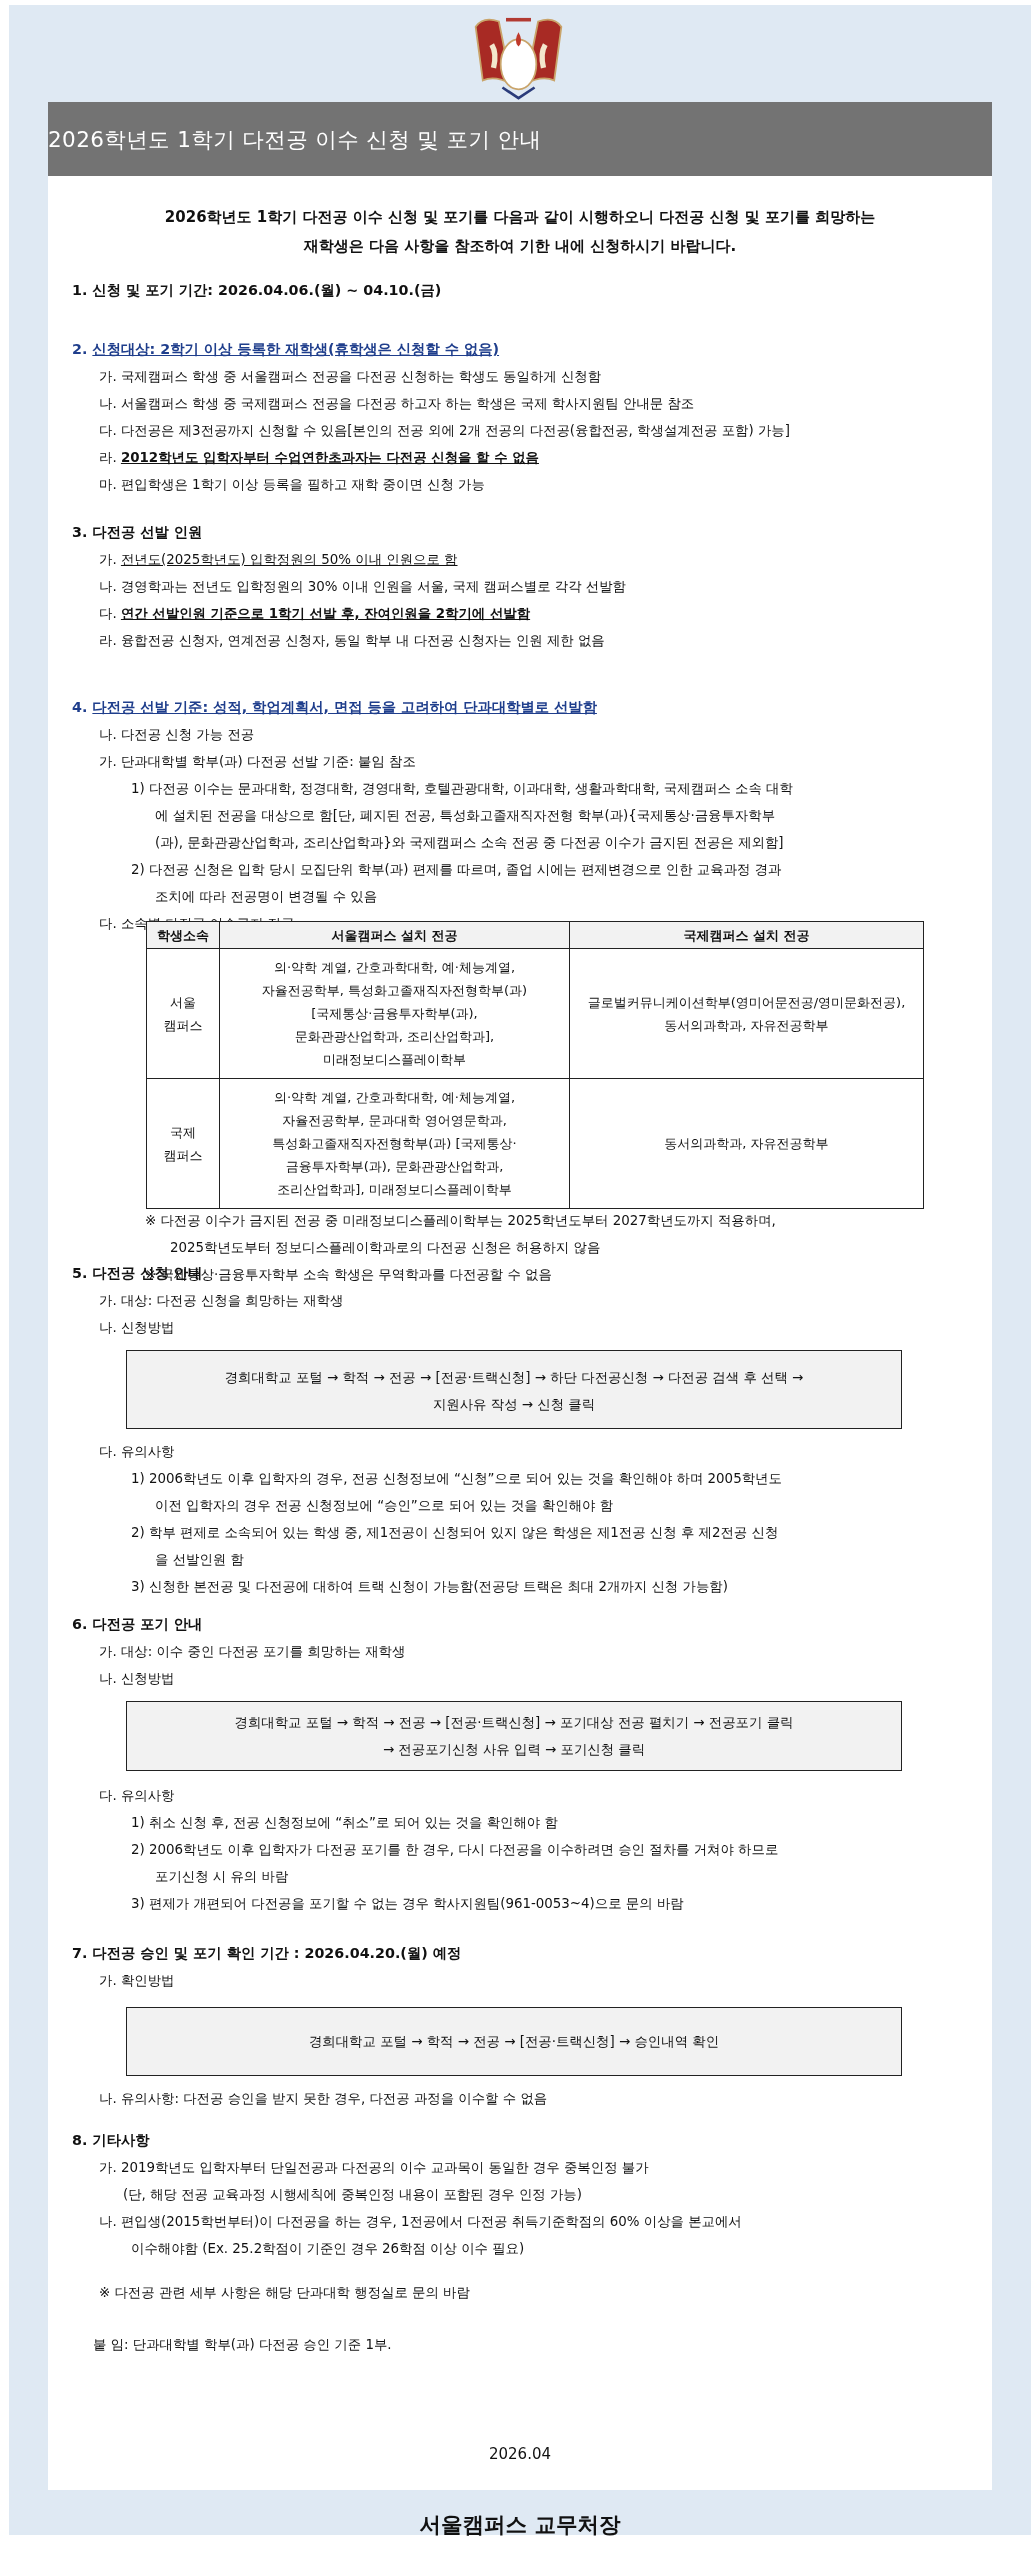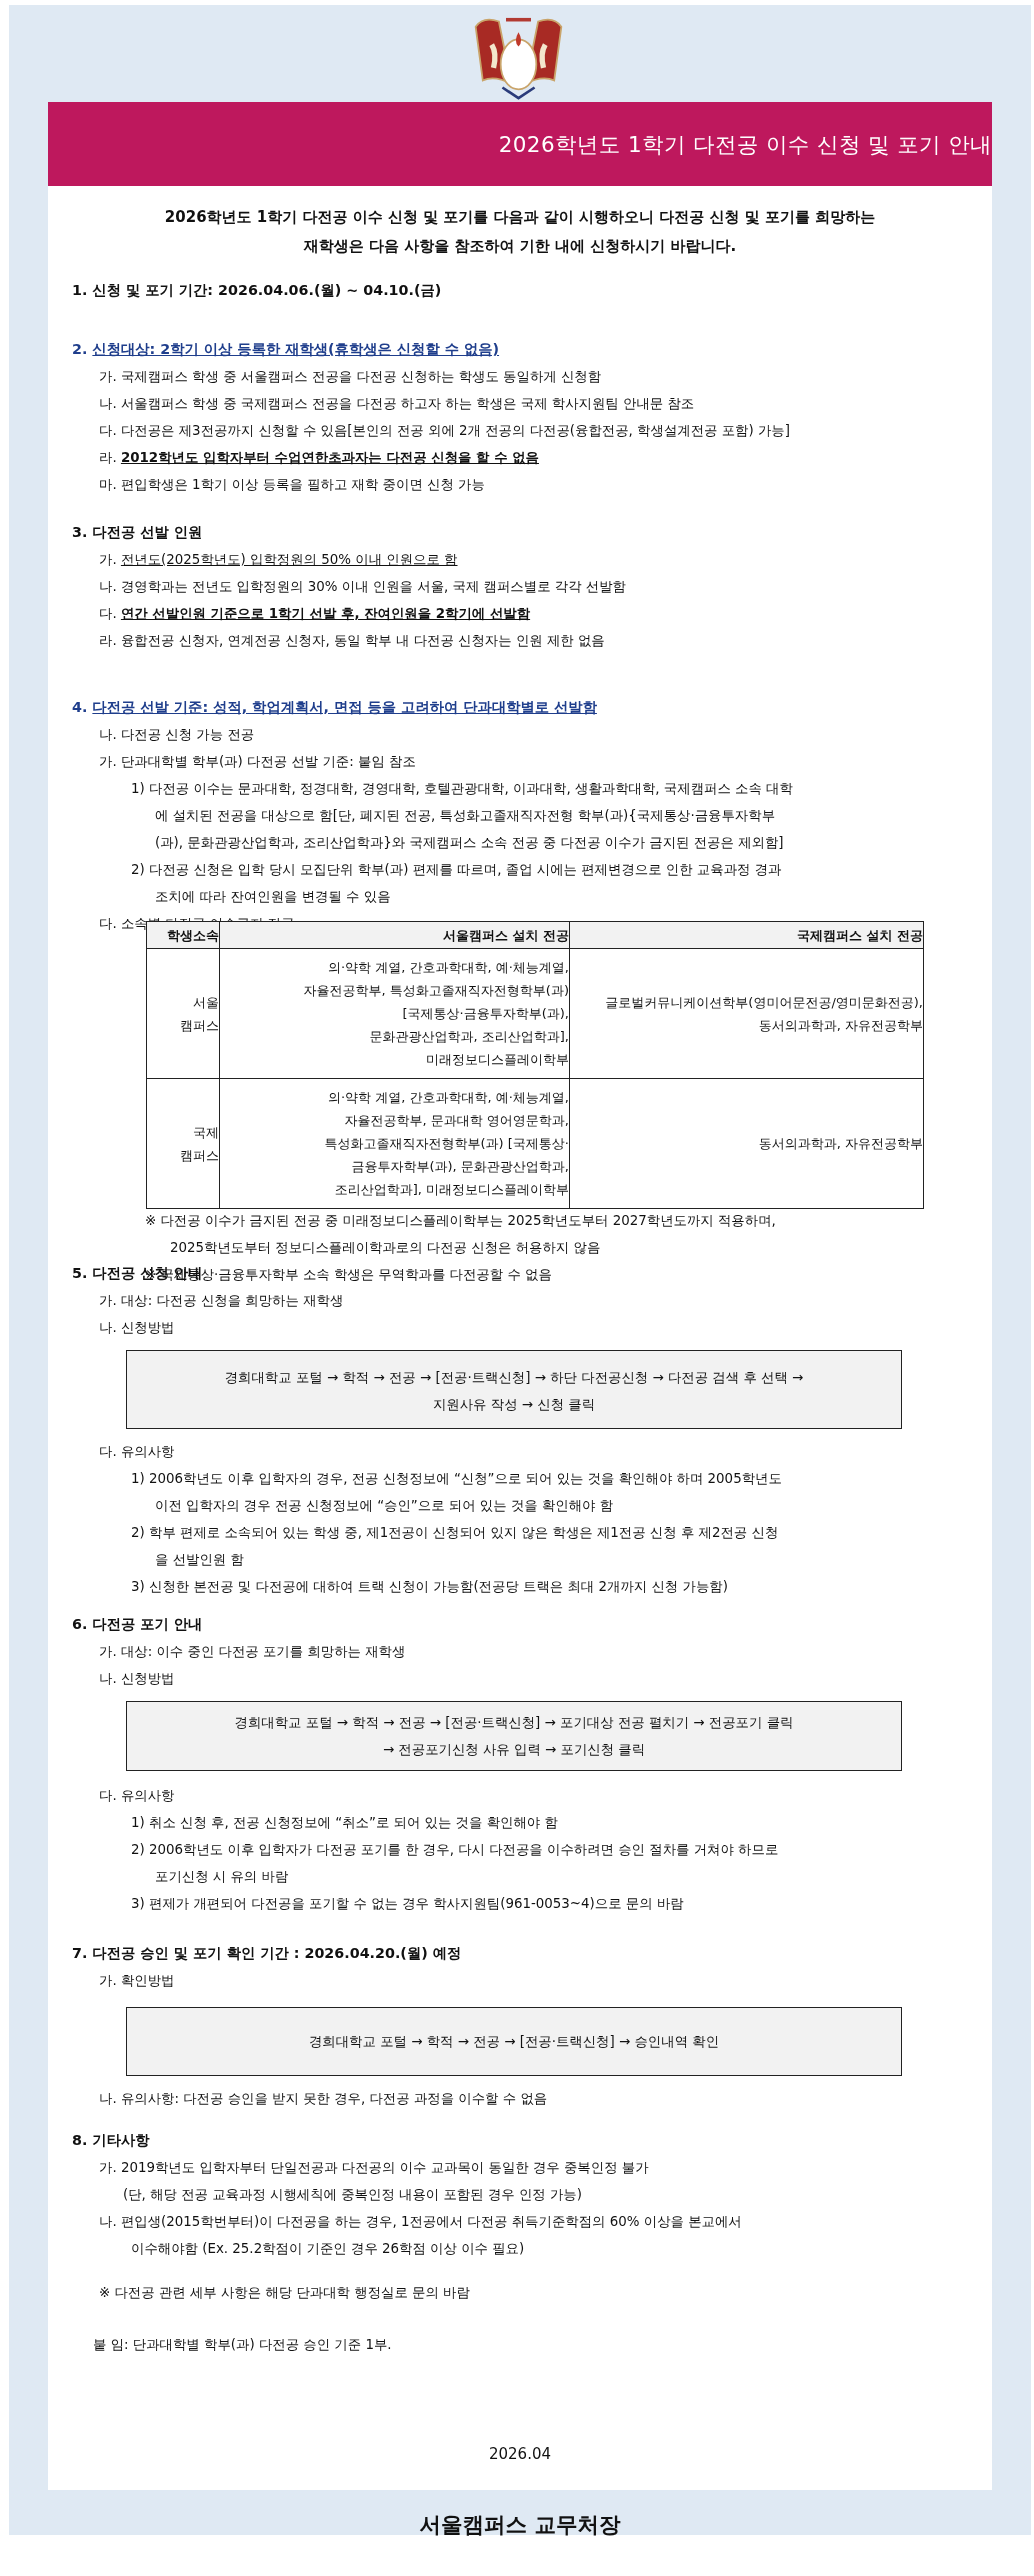--- a/index.html
+++ b/index.html
@@ -25,24 +25,24 @@
   }
   .card {
     position: absolute;
     left: 48px; top: 102px;
     width: 944px; height: 2388px;
     background: #ffffff;
   }
   .header-band {
     position: absolute;
     left: 0; top: 0;
-    width: 944px; height: 84px;
-    background: #be185d;
+    width: 944px; height: 74px;
+    background: #737373;
     color: #fff;
-    display: flex; align-items: center; justify-content: flex-end;
+    display: flex; align-items: center; justify-content: flex-start;
     font-size: 21.5px;
     letter-spacing: 0.4px;
   }
   .intro {
     position: absolute;
     left: 0; top: 101px;
     width: 944px;
     text-align: center;
     font-weight: bold;
     font-size: 15px;
@@ -68,21 +68,21 @@
   }
   table.ban {
     position: absolute;
     left: 98px;
     width: 778px;
     border-collapse: collapse;
     font-size: 13px;
   }
   table.ban th, table.ban td {
     border: 1.1px solid #222;
-    text-align: right;
+    text-align: center;
     vertical-align: middle;
     line-height: 23px;
   }
   table.ban th { background: #f2f2f2; height: 27px; font-weight: bold; }
   .note { line-height: 27px; font-size: 13.4px; }
   .center { text-align: center; margin-top: 48px; }
   .date { font-size: 15px; }
   .signer { font-size: 21.5px; font-weight: bold; }
 </style>
 </head>
@@ -135,21 +135,21 @@
   </div>
 
   <div class="sec" style="top:568px;margin-top:24px;">
     <div class="h blue"><span>4. </span><span class="u">다전공 선발 기준: 성적, 학업계획서, 면접 등을 고려하여 단과대학별로 선발함</span></div>
     <div class="line">나. 다전공 신청 가능 전공</div>
     <div class="line">가. 단과대학별 학부(과) 다전공 선발 기준: 붙임 참조</div>
     <div class="line l2">1) 다전공 이수는 문과대학, 정경대학, 경영대학, 호텔관광대학, 이과대학, 생활과학대학, 국제캠퍼스 소속 대학</div>
     <div class="line l2c">에 설치된 전공을 대상으로 함[단, 폐지된 전공, 특성화고졸재직자전형 학부(과){국제통상·금융투자학부</div>
     <div class="line l2c">(과), 문화관광산업학과, 조리산업학과}와 국제캠퍼스 소속 전공 중 다전공 이수가 금지된 전공은 제외함]</div>
     <div class="line l2">2) 다전공 신청은 입학 당시 모집단위 학부(과) 편제를 따르며, 졸업 시에는 편제변경으로 인한 교육과정 경과</div>
-    <div class="line l2c">조치에 따라 잔여인원을 변경될 수 있음</div>
+    <div class="line l2c">조치에 따라 전공명이 변경될 수 있음</div>
     <div class="line">다. 소속별 다전공 이수금지 전공</div>
   </div>
 
   <table class="ban" style="top:819px;">
     <colgroup>
         <col style="width:73px">
         <col style="width:350px">
         <col style="width:354px">
       </colgroup>
     <tbody>

